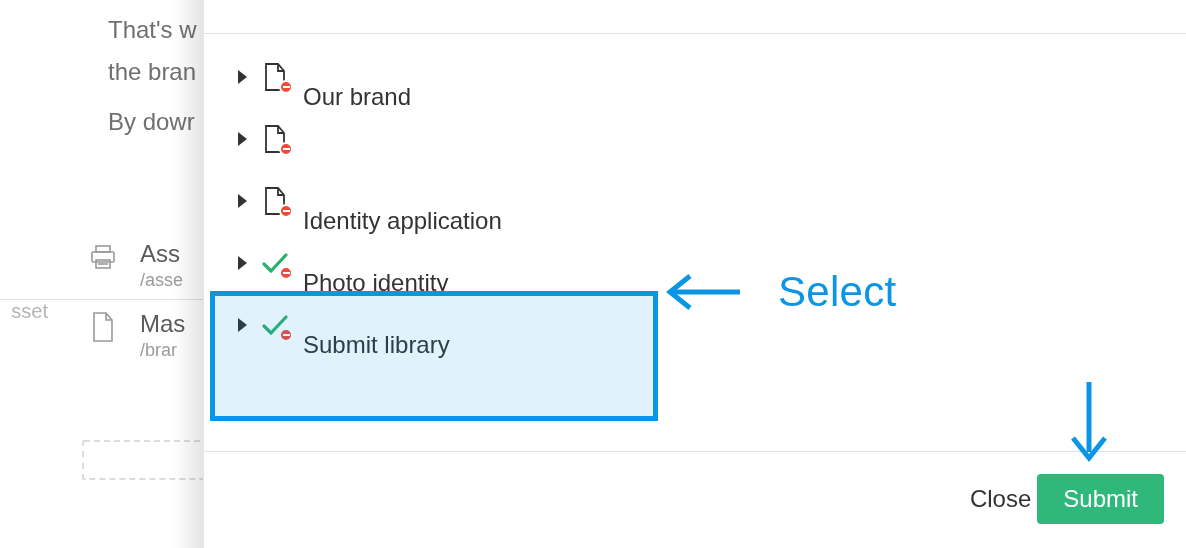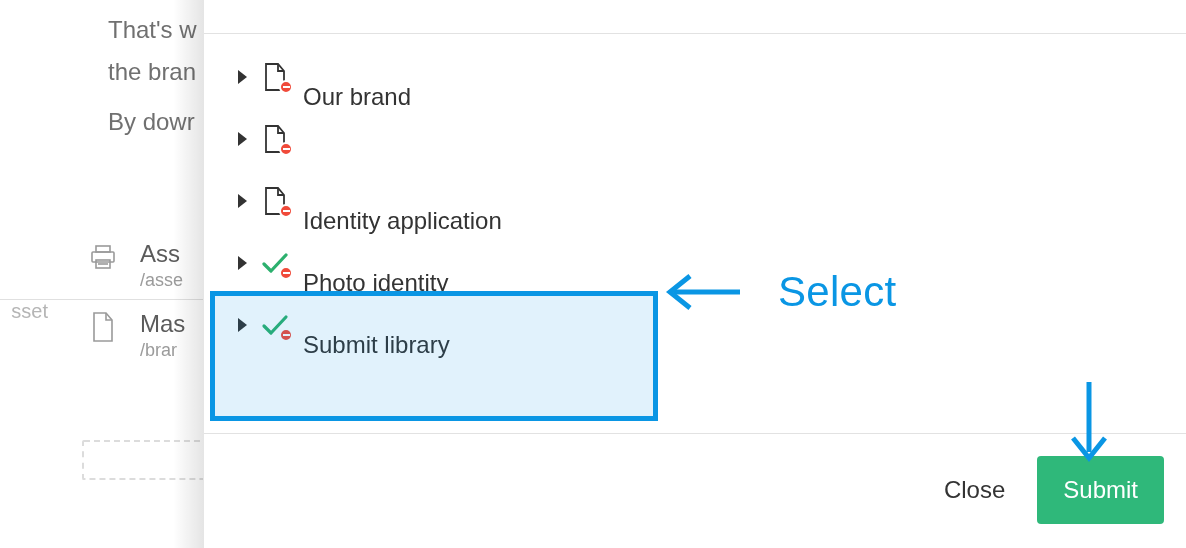--- a/index.html
+++ b/index.html
@@ -179,37 +179,36 @@
       letter-spacing: .3px;
     }
 
     
     .modal-footer {
       border-top: 1px solid #e2e2e2;
       padding: 22px 22px 24px 0;
       display: flex;
       justify-content: flex-end;
       align-items: center;
-      gap: 26px;
     }
     .btn-close {
       background: transparent;
       border: none;
       font-size: 24px;
       color: #333;
       cursor: pointer;
       padding: 10px 6px;
     }
     .btn-submit {
       background: #2fb87a;
       color: #fff;
       border: none;
       border-radius: 4px;
       font-size: 24px;
-      padding: 20px 26px;
+      padding: 11px 26px;
       cursor: pointer;
     }
 
     
     .annot-down {
       position: absolute;
       right: 74px;
       top: 380px;
       color: #0a96e4;
       pointer-events: none;

